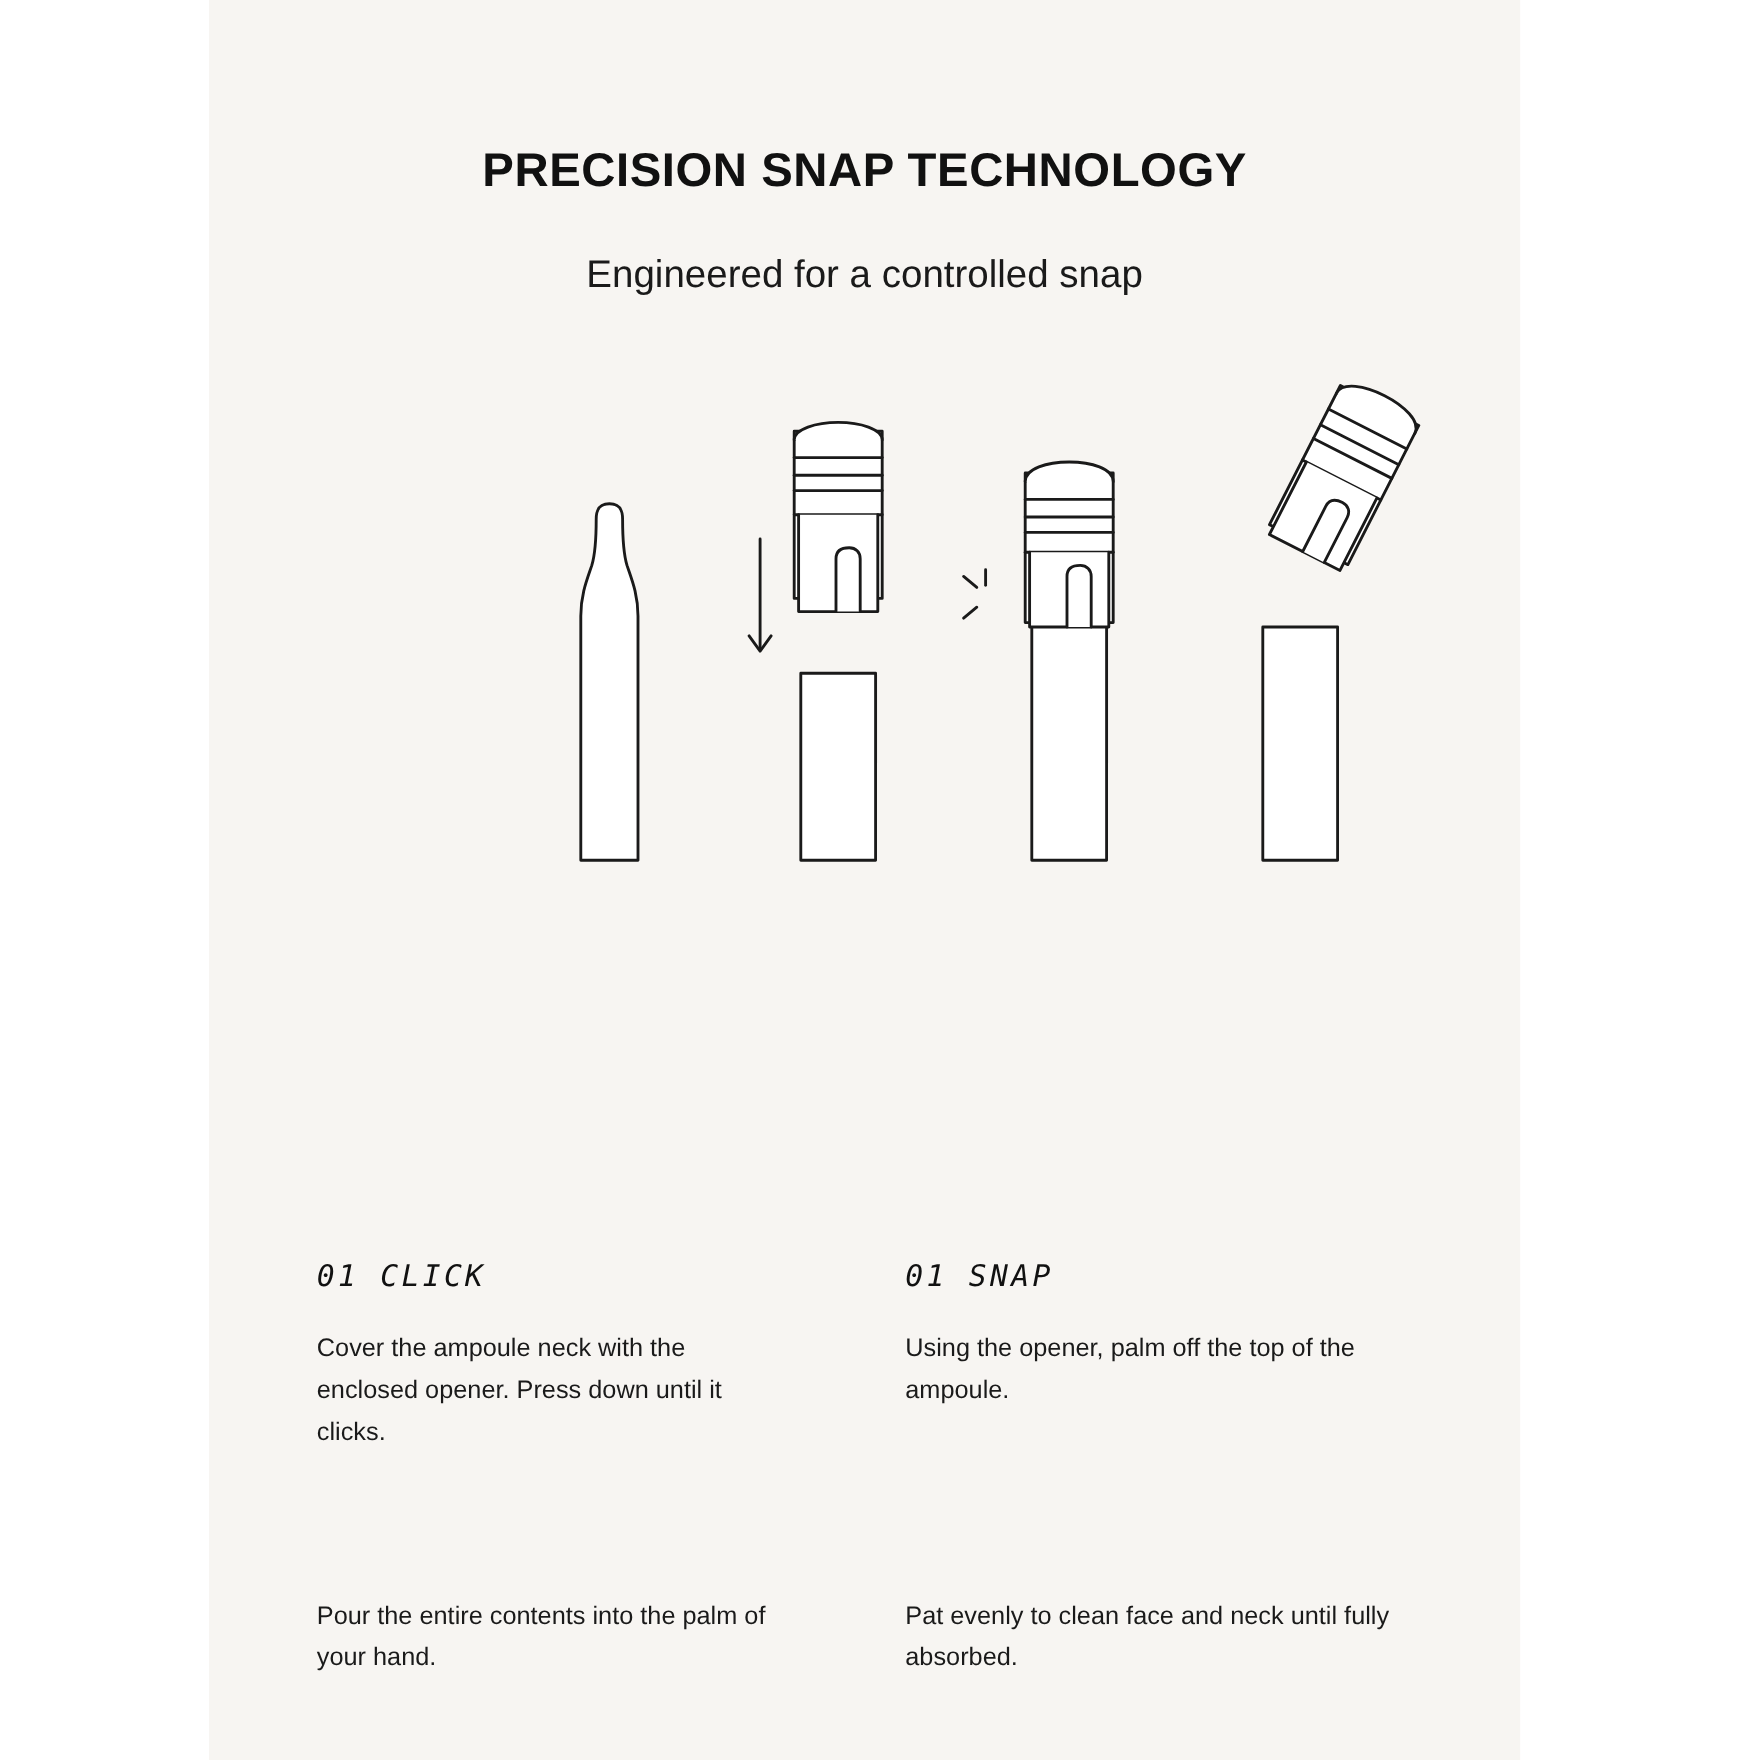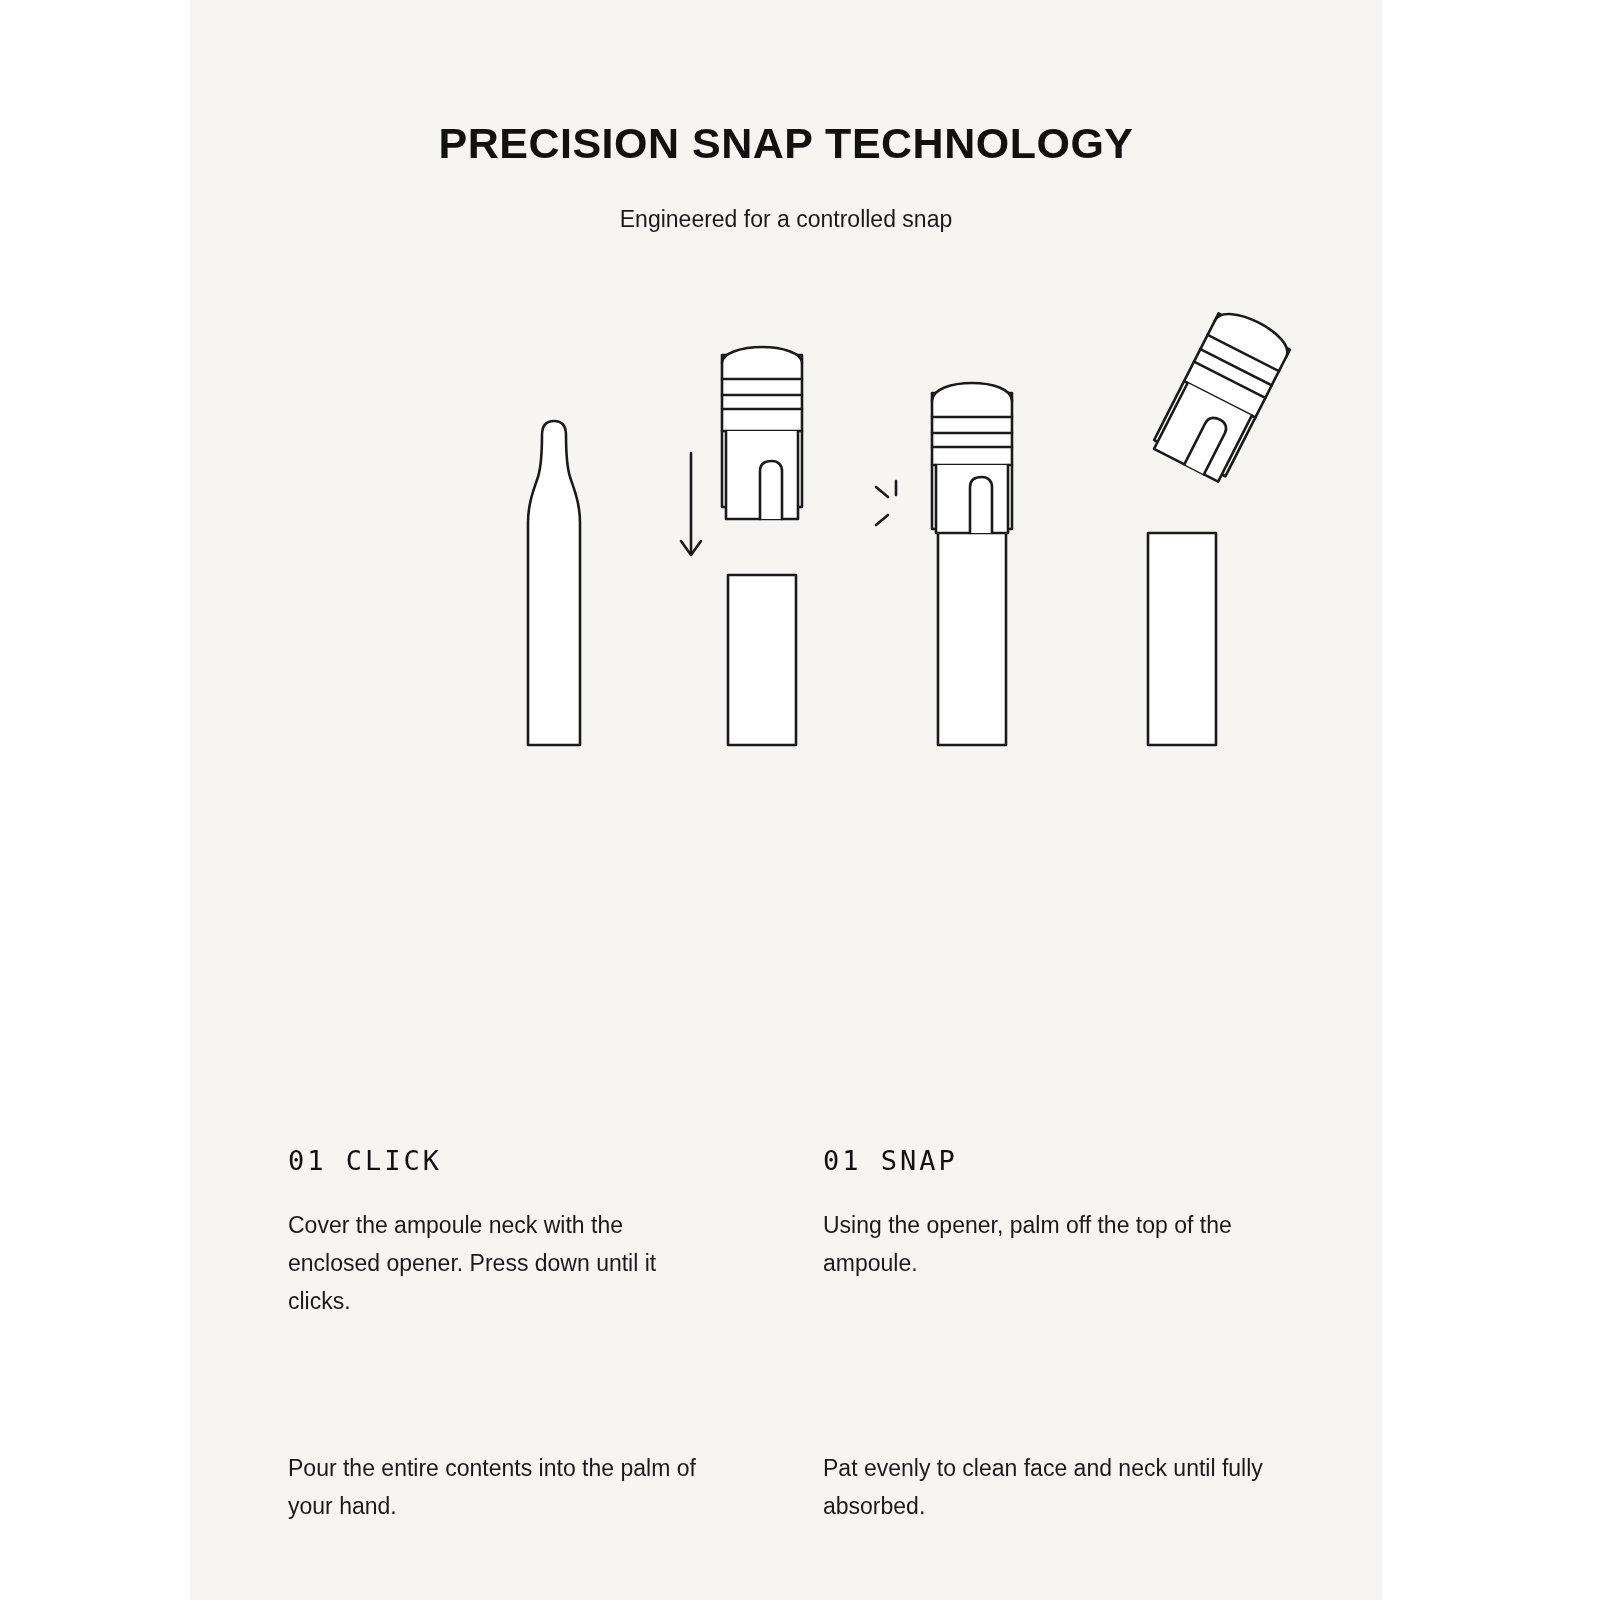--- a/index.html
+++ b/index.html
@@ -23,25 +23,25 @@
   }
   .header {
     text-align: center;
     padding-top: 118px;
   }
   .title {
     font-size: 43px;
     font-weight: bold;
     letter-spacing: 0.5px;
     color: #111111;
-    margin: 0;
+    margin: 12px;
     line-height: 1.2;
   }
   .subtitle {
-    font-size: 23px;
+    font-size: 35px;
     color: #1a1a1a;
     margin: 0;
     padding-top: 36px;
     font-weight: 400;
   }
   .diagram {
     position: relative;
     width: 1192px;
     height: 530px;
     margin-top: 42px;
@@ -59,20 +59,21 @@
     grid-template-columns: 535px 465px;
     grid-row-gap: 128px;
   }
   .step-label {
     font-family: "DejaVu Sans Mono", "Liberation Mono", monospace;
     font-size: 27px;
     letter-spacing: 3px;
     color: #111111;
     margin-bottom: 30px;
     font-weight: 500;
+    font-style: italic;
   }
   .step-body {
     font-size: 23px;
     line-height: 1.66;
     color: #1a1a1a;
     max-width: 430px;
   }
   .step-col-2 .step-body {
     max-width: 470px;
   }

